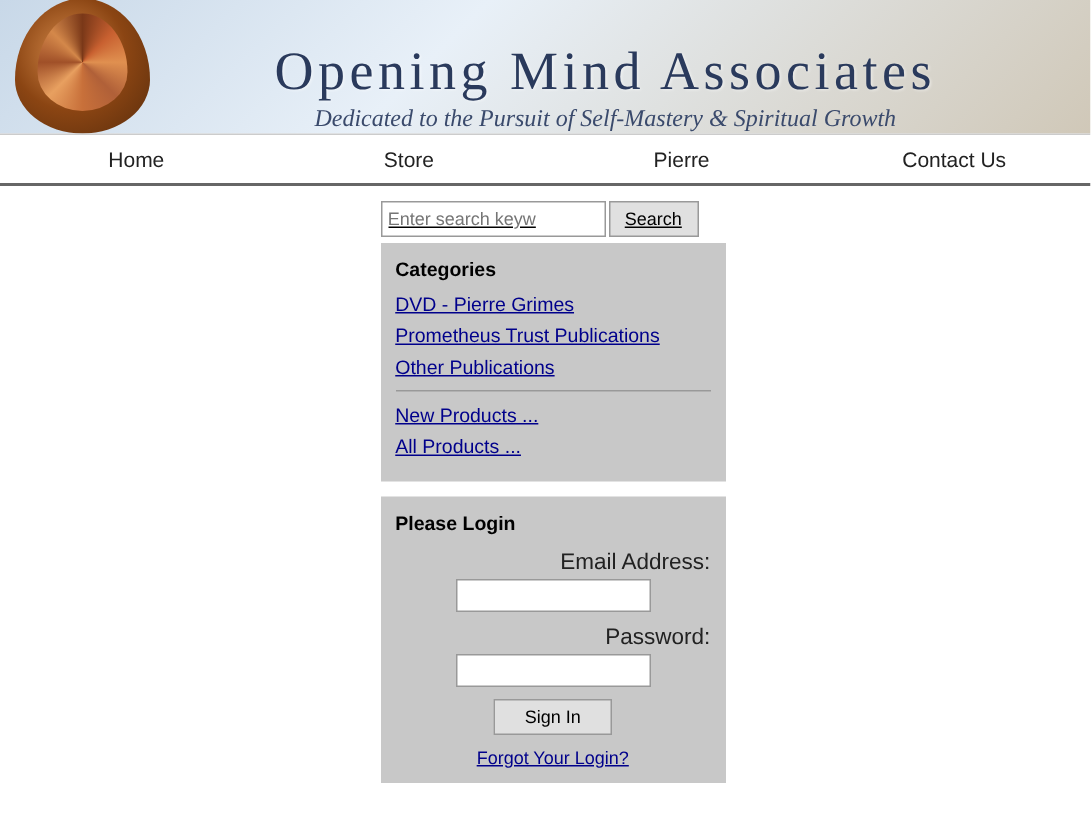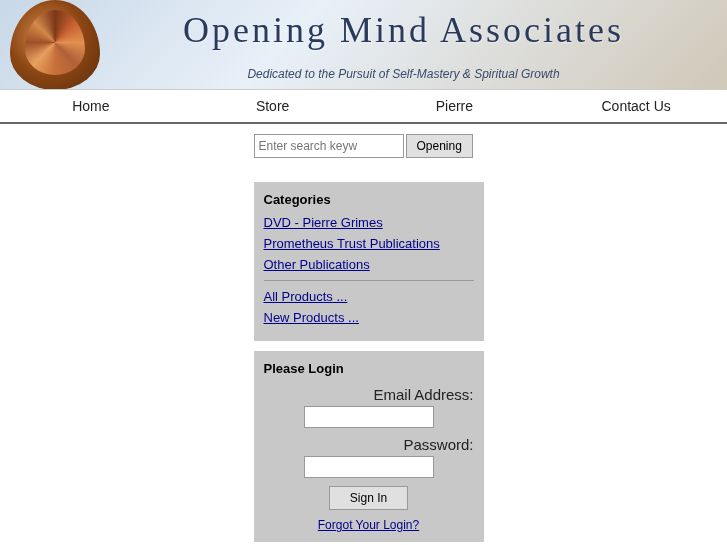--- a/index.html
+++ b/index.html
@@ -6,21 +6,21 @@
     body { font-family: Arial, sans-serif; font-size: 13px; background: #fff; width: 727px; }
 
     
     .header {
       width: 100%;
       height: 90px;
       background: linear-gradient(135deg, #c8d8e8 0%, #e8f0f8 40%, #d0c8b8 100%);
       position: relative;
       overflow: hidden;
       display: flex;
-      align-items: center;
+      align-items: flex-end;
       border-bottom: 1px solid #ccc;
     }
     .header-shell {
       width: 90px;
       height: 90px;
       background: radial-gradient(ellipse at 40% 40%, #d4894a, #8b4513, #5a2d0c);
       border-radius: 50% 50% 50% 50% / 60% 60% 40% 40%;
       margin-left: 10px;
       flex-shrink: 0;
       position: relative;
@@ -41,25 +41,25 @@
     }
     .header-title h1 {
       font-family: 'Times New Roman', serif;
       font-size: 36px;
       color: #2a3a5c;
       letter-spacing: 3px;
       text-shadow: 1px 1px 2px rgba(255,255,255,0.5);
       font-weight: normal;
     }
     .header-title p {
-      font-family: Liberation Sans, sans-serif;
+      font-family: Liberation Serif, serif;
       font-style: italic;
-      font-size: 12px;
+      font-size: 16px;
       color: #3a4a6c;
-      margin-top: 16px;
+      margin-top: 3px;
     }
     .globe-bg {
       position: absolute;
       right: 0; top: 0;
       width: 160px; height: 90px;
       background: radial-gradient(ellipse at 70% 40%, #a8c8e8 0%, #7098b8 40%, #4878a0 70%, #2858808 100%);
       opacity: 0.6;
       border-radius: 0 0 0 50%;
     }
 
@@ -85,21 +85,22 @@
       justify-content: center;
     }
     .sidebar {
       width: 230px;
       margin-left: 10px;
     }
 
     
     .search-box {
       display: flex;
-      margin-bottom: 24px;
+      margin-bottom: 4px;
+      text-decoration: underline;
     }
     .search-box input {
       width: 150px;
       padding: 4px;
       border: 1px solid #999;
       font-size: 12px;
     }
     .search-box button {
       padding: 4px 10px;
       margin-left: 2px;
@@ -195,31 +196,31 @@
   <a href="#">Store</a>
   <a href="#">Pierre</a>
   <a href="#">Contact Us</a>
 </nav>
 
 <div class="main">
   <div class="sidebar">
 
     <div class="search-box">
       <input type="text" placeholder="Enter search keyw" style="">
-      <button>Opening</button>
+      <button>Search</button>
     </div>
 
     <div class="categories-box">
       <h3>Categories</h3>
       <a href="#">DVD - Pierre Grimes</a>
       <a href="#">Prometheus Trust Publications</a>
       <a href="#">Other Publications</a>
       <hr>
+      <a href="#">New Products ...</a>
       <a href="#">All Products ...</a>
-      <a href="#">New Products ...</a>
     </div>
 
     <div class="login-box">
       <h3>Please Login</h3>
       <label>Email Address:</label>
       <input type="text" style="">
       <label>Password:</label>
       <input type="password" style="">
       <button>Sign In</button>
       <a href="#">Forgot Your Login?</a>

